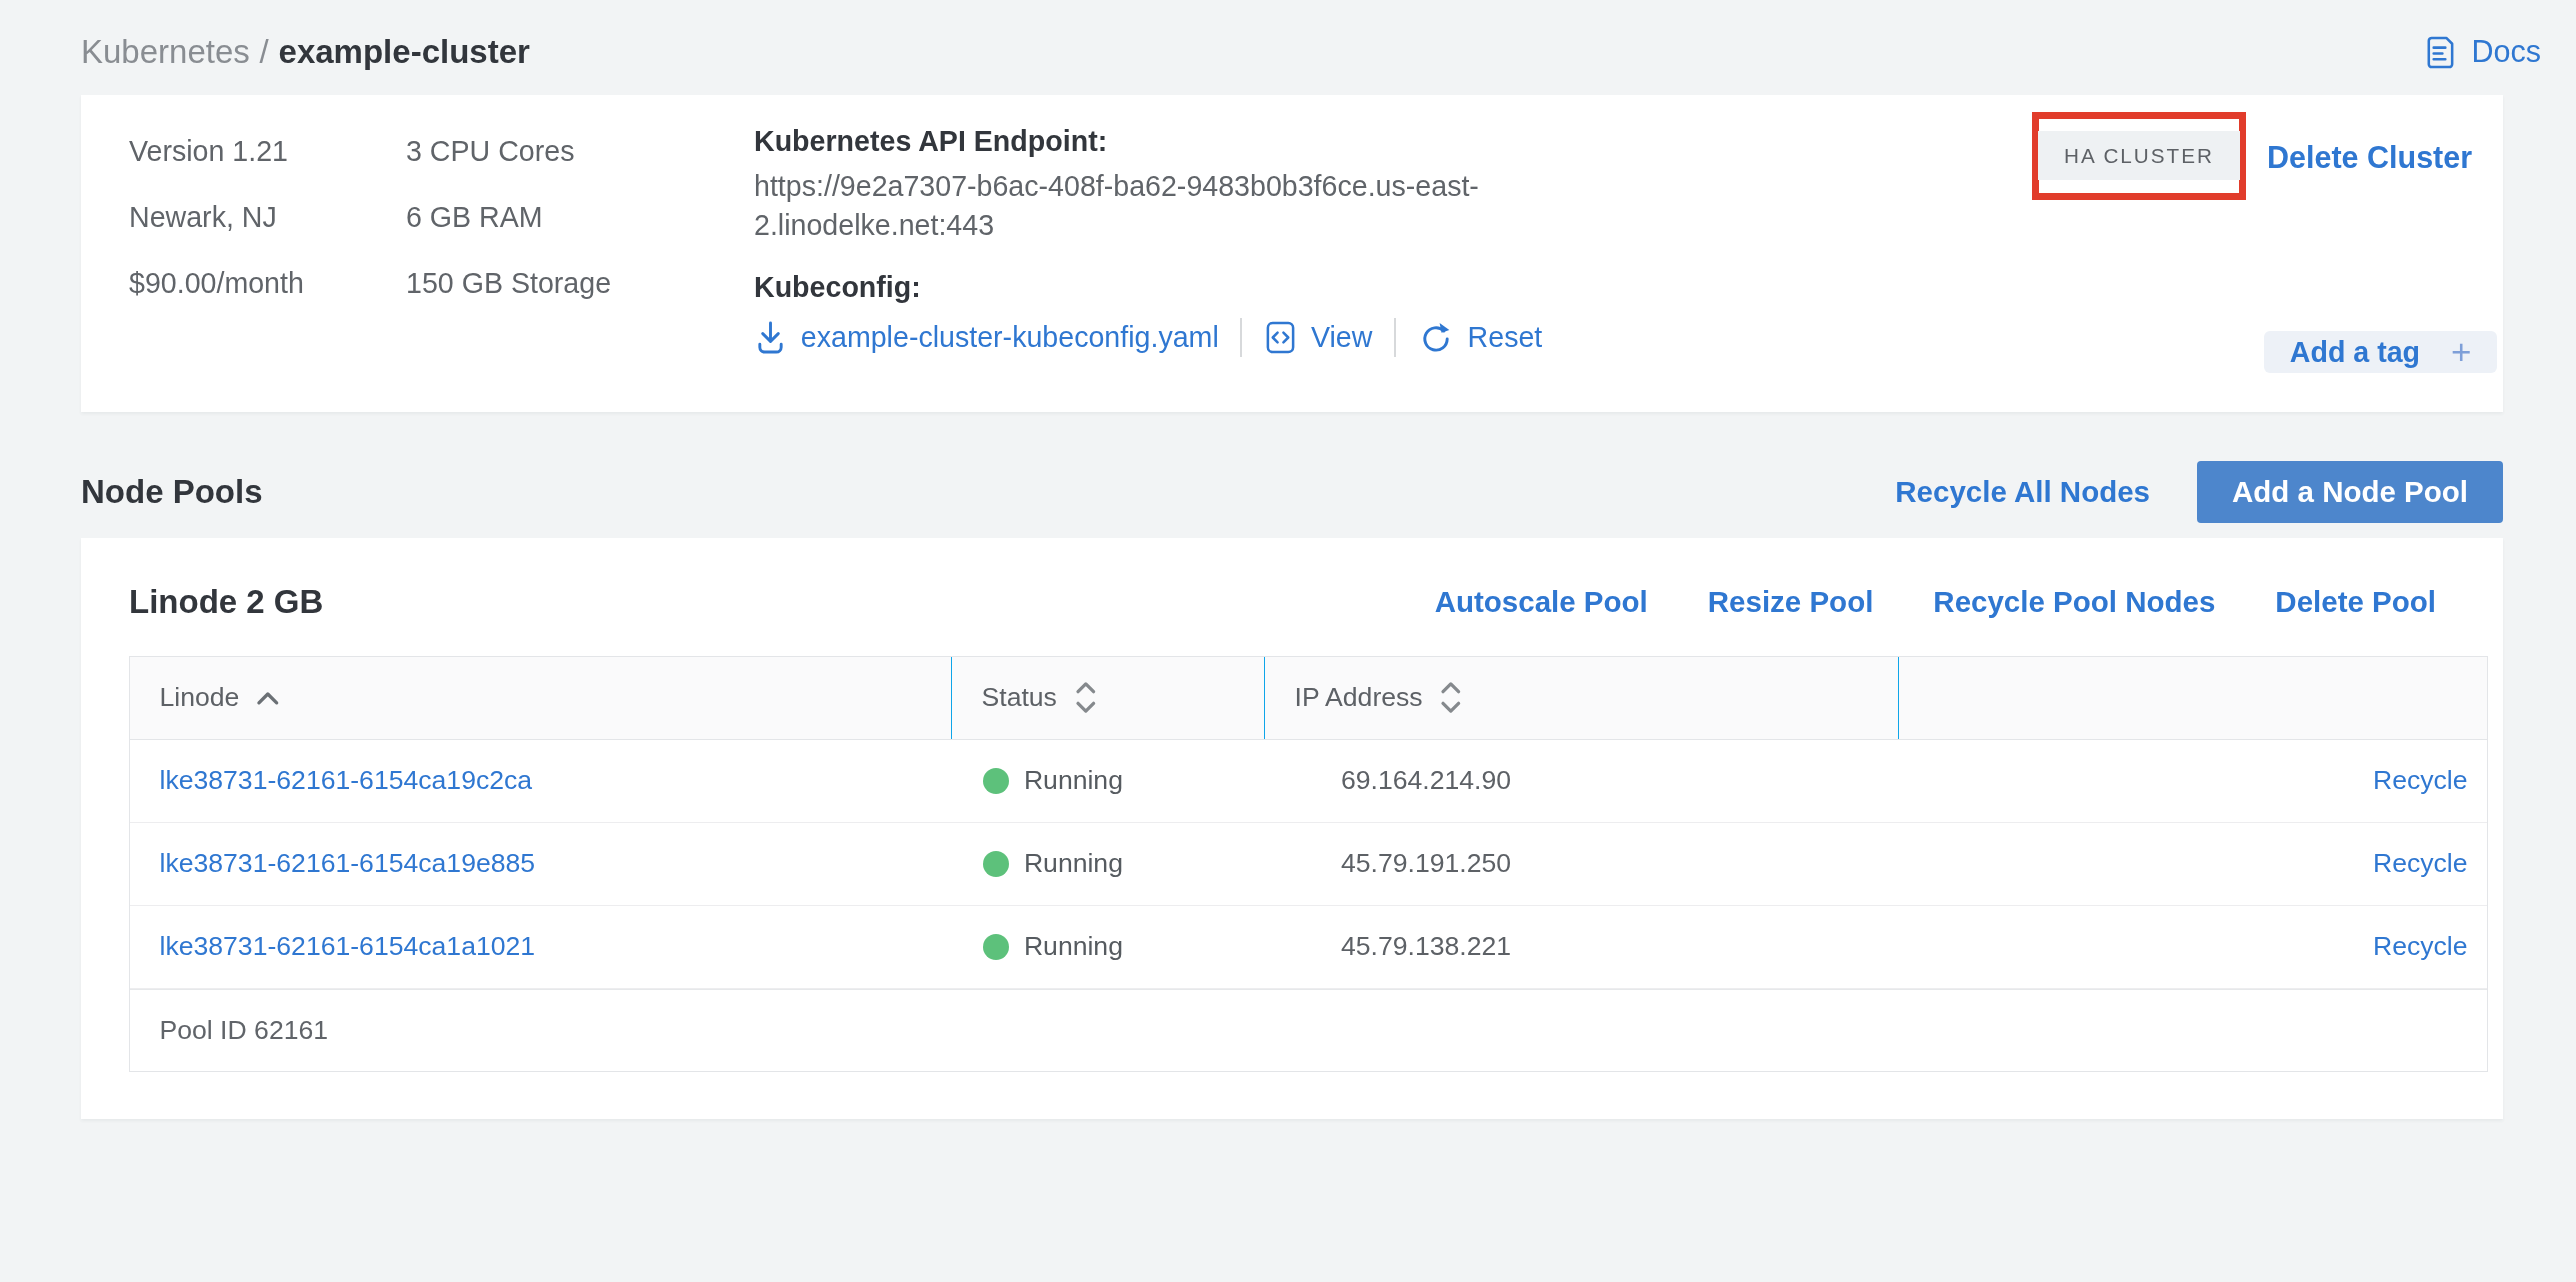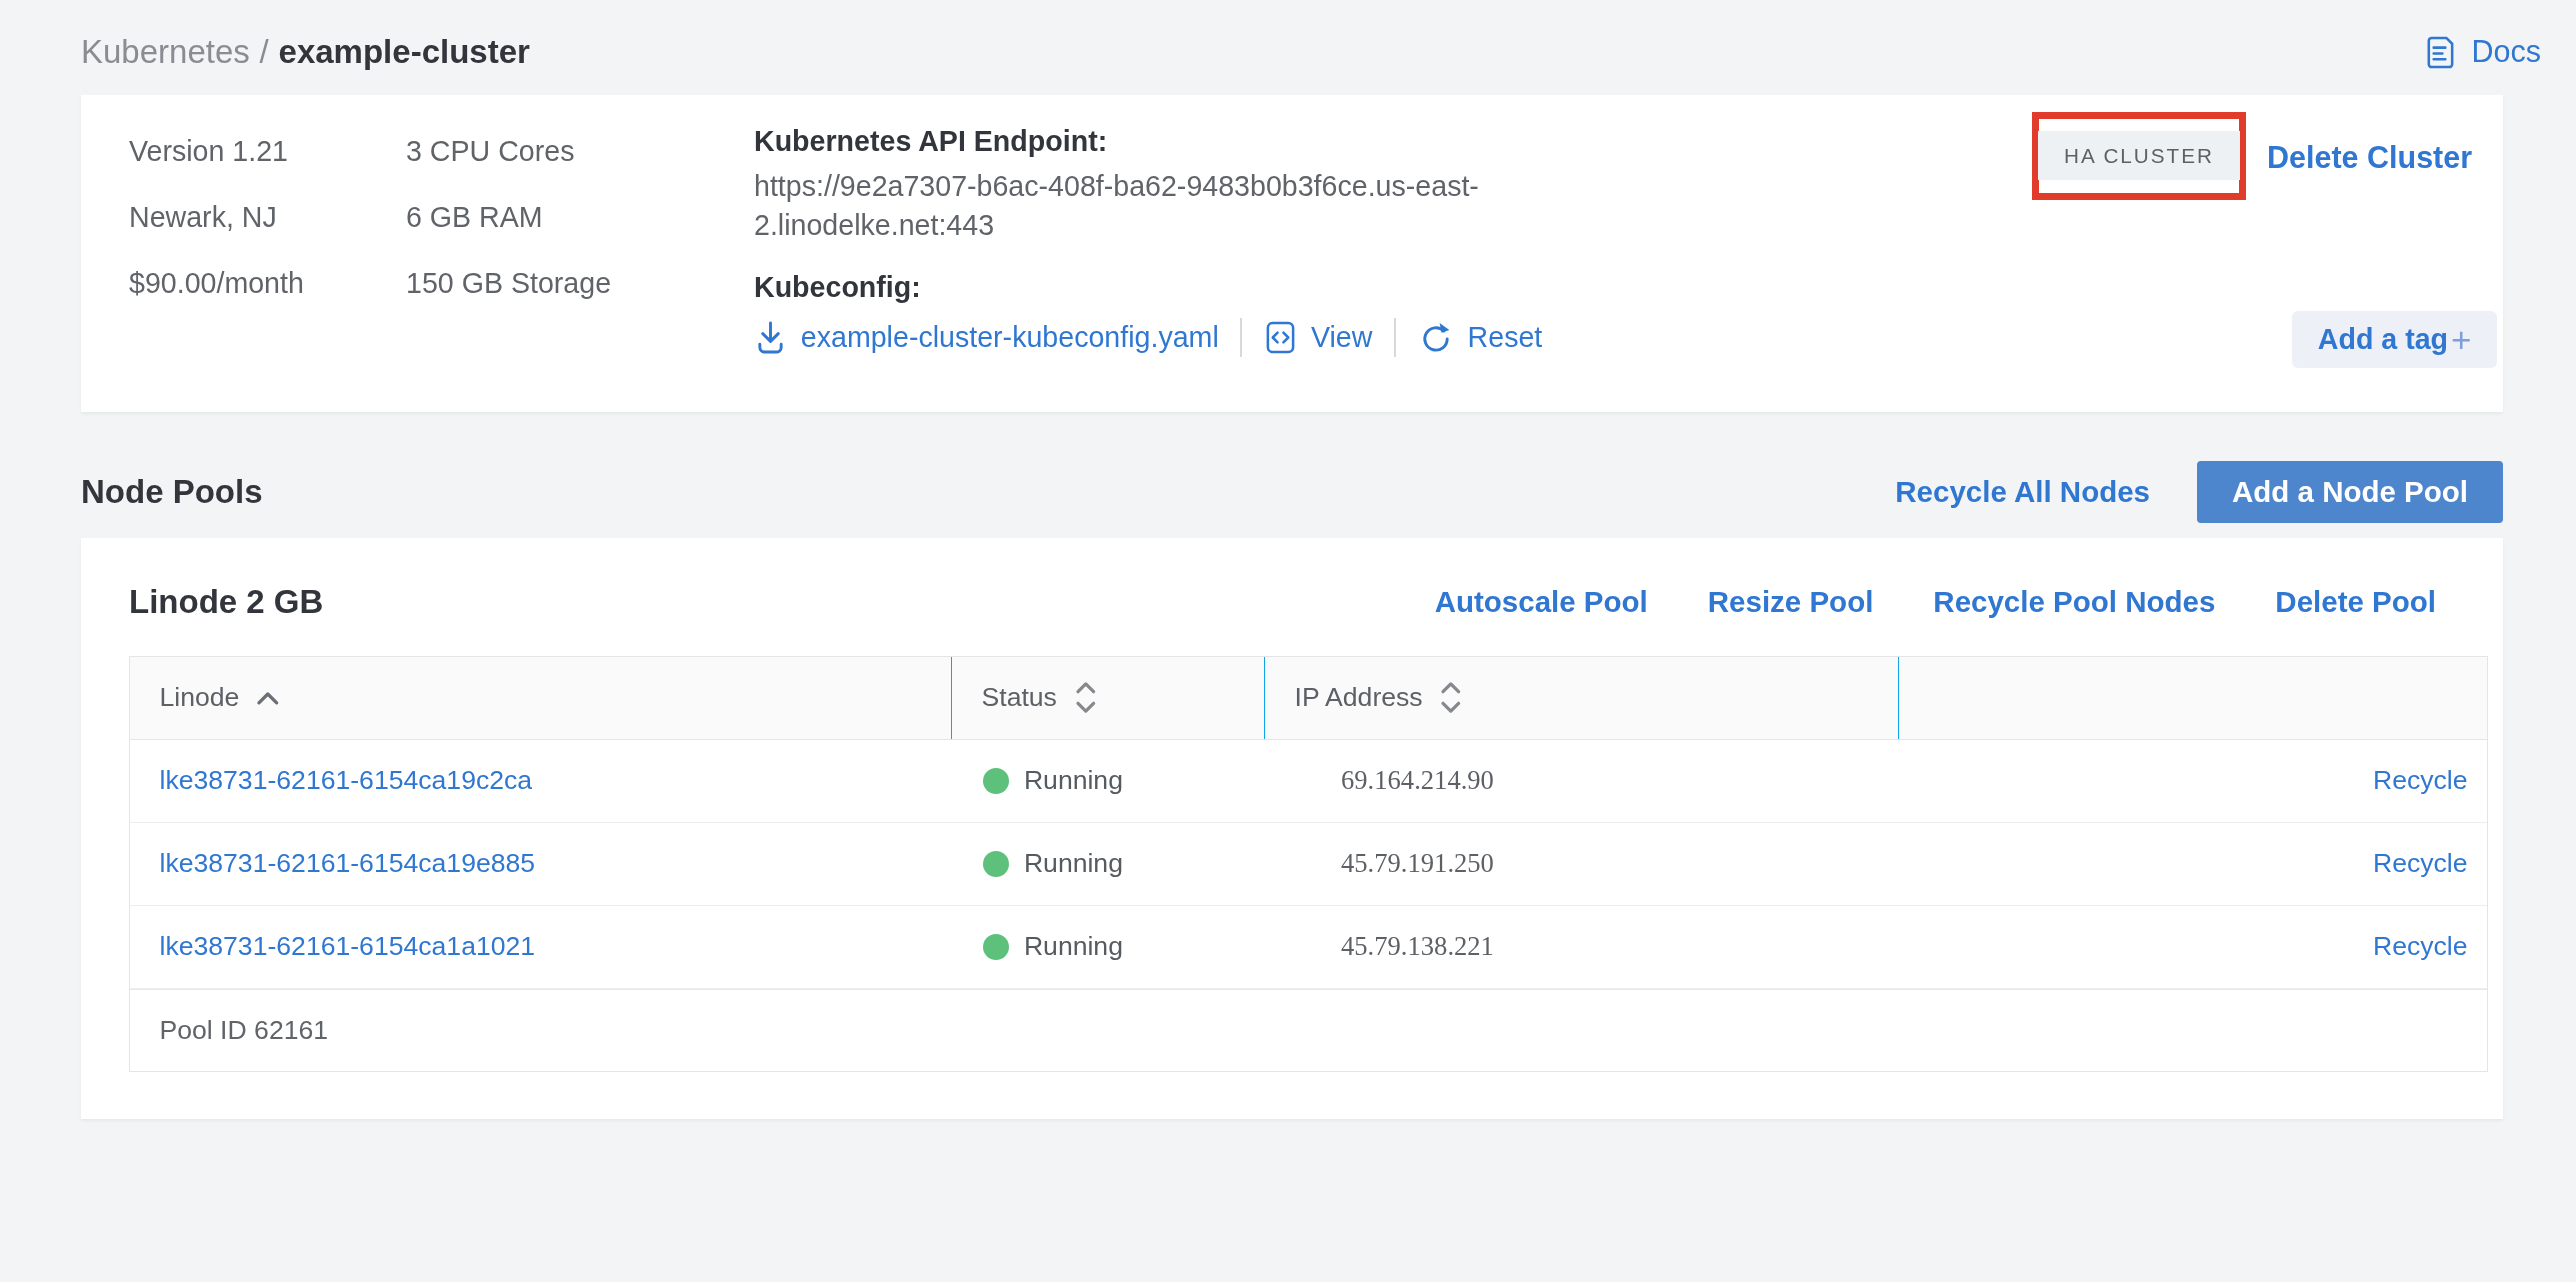--- a/index.html
+++ b/index.html
@@ -50,24 +50,24 @@
   .ha-chip{
     background:#eef1f3;color:#5d6166;
     font-size:20.7px;letter-spacing:2px;
     padding:12.8px 25.6px;white-space:nowrap;
   }
   .delete-cluster{
     position:absolute;left:2186px;top:45px;
     color:#2f77d1;font-size:30.5px;font-weight:700;cursor:pointer;text-decoration:none;
   }
   .add-tag{
-    position:absolute;right:5.9px;top:216px;
-    display:flex;align-items:center;gap:3px;
+    position:absolute;right:5.9px;top:236px;
+    display:flex;align-items:center;gap:31px;
     background:#edf1f7;border:none;border-radius:5.9px;
-    padding:0 25.6px;height:57px;cursor:pointer;
+    padding:0 25.6px;height:42px;cursor:pointer;
     font-family:inherit;font-size:28.6px;font-weight:700;color:#2f77d1;
   }
   .add-tag .plus{font-size:35px;font-weight:400;color:#7e9fd8;}
   
   .section-head{
     margin-top:49px;margin-bottom:14.8px;
     display:flex;align-items:center;justify-content:space-between;height:62px;
   }
   .section-head h2{margin:0;font-size:33px;color:#32363c;}
   .head-actions{display:flex;align-items:center;gap:47px;}
@@ -100,21 +100,21 @@
   .t-header .t-cell + .t-cell{border-left:1px solid #0ea5e9;}
   .sort-icon{margin-left:15.8px;display:inline-flex;}
   .t-data{border-bottom:1px solid #ededef;}
   .t-data:last-of-type{border-bottom:none;}
   .t-cell{font-size:26.6px;}
   .cell-linode{padding-left:29.5px;}
   .cell-linode a{color:#2f77d1;text-decoration:none;cursor:pointer;}
   .cell-status{padding-left:31.5px;display:flex;align-items:center;}
   .status-dot{width:26.6px;height:26.6px;border-radius:50%;background:#5dc17b;margin-right:14.8px;flex:0 0 auto;}
   .cell-status span{color:#565b60;}
-  .cell-ip{padding-left:77px;color:#5d6166;font-family:Liberation Serif, serif;}
+  .cell-ip{padding-left:77px;color:#5d6166;}
   .cell-action{text-align:right;padding-right:19.7px;}
   .cell-action a{color:#2f77d1;text-decoration:none;cursor:pointer;}
   .t-footer{
     border-top:1px solid #e6e8ea;height:81px;display:flex;align-items:center;
     padding-left:29.5px;font-size:26.6px;color:#606469;
   }
   svg{display:block;}
 </style>
 </head>
 <body>

